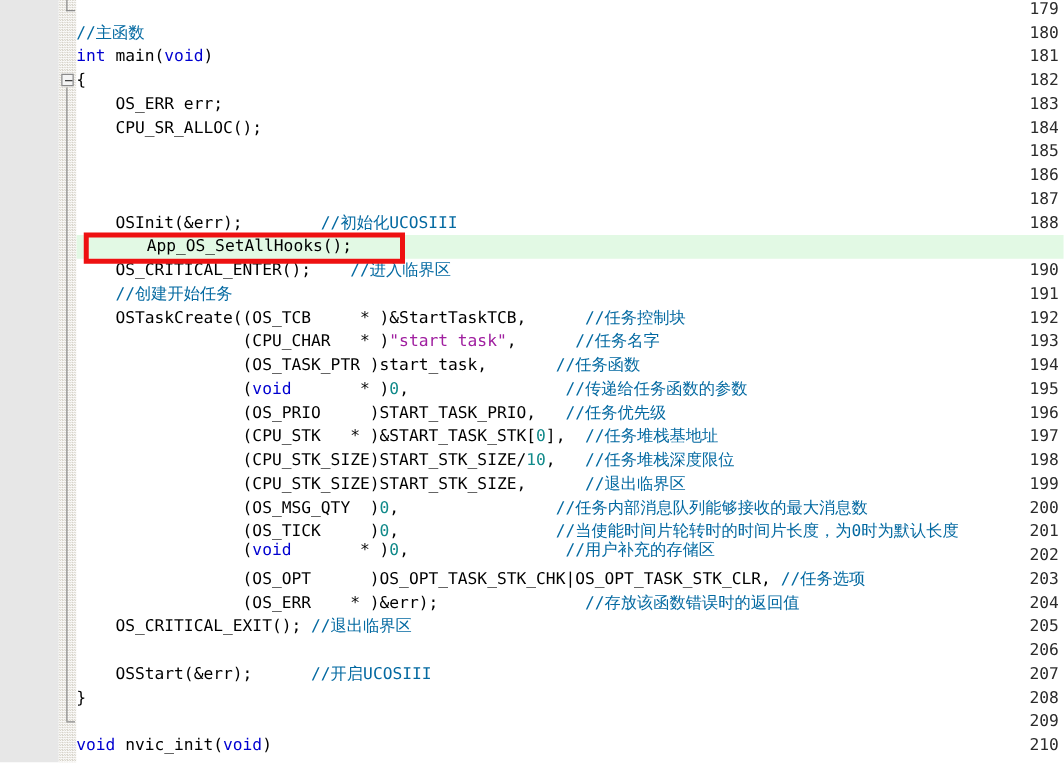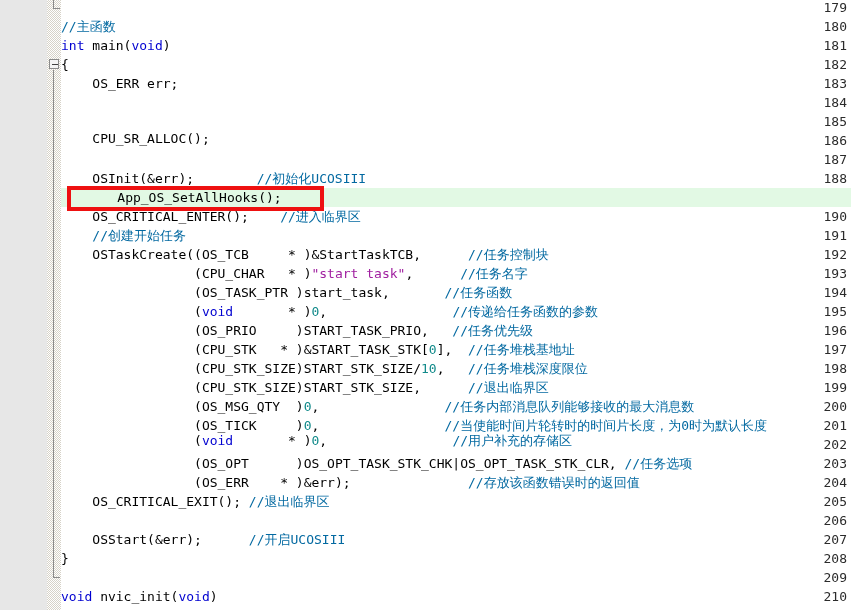--- a/index.html
+++ b/index.html
@@ -177,21 +177,21 @@
       <div class="fold-tick" style="top: 577px;"></div>
     </div>
 
   <div class="code-surface">
     <div id="code-rows">
         <div class="row" style="top: -2px;"></div>
         <div class="row" style="top: 17px;"><span class="seg cmt">//主函数</span></div>
         <div class="row" style="top: 36px;"><span class="seg kw">int</span><span class="seg txt"> main(</span><span class="seg kw">void</span><span class="seg txt">)</span></div>
         <div class="row" style="top: 55px;"><span class="seg txt">{</span></div>
         <div class="row" style="top: 74px;"><span class="seg txt">    OS_ERR err;</span></div>
-        <div class="row" style="top: 93px; margin-top: 36px;"><span class="seg txt">    CPU_SR_ALLOC();</span></div>
+        <div class="row" style="top: 93px;"><span class="seg txt">    CPU_SR_ALLOC();</span></div>
         <div class="row" style="top: 112px;"></div>
         <div class="row" style="top: 131px;"></div>
         <div class="row" style="top: 150px;"></div>
         <div class="row" style="top: 169px;"><span class="seg txt">    OSInit(&amp;err);        </span><span class="seg cmt">//初始化UCOSIII</span></div>
         <div class="row-hl" style="top: 188px;"></div>
         <div class="row" style="top: 188px; margin-left: 25px;"><span class="seg txt">    App_OS_SetAllHooks();</span></div>
         <div class="row" style="top: 207px;"><span class="seg txt">    OS_CRITICAL_ENTER();    </span><span class="seg cmt">//进入临界区</span></div>
         <div class="row" style="top: 226px;"><span class="seg cmt">    //创建开始任务</span></div>
         <div class="row" style="top: 245px;"><span class="seg txt">    OSTaskCreate((OS_TCB     * )&amp;StartTaskTCB,      </span><span class="seg cmt">//任务控制块</span></div>
         <div class="row" style="top: 264px;"><span class="seg txt">                 (CPU_CHAR   * )</span><span class="seg str">"start task"</span><span class="seg txt">,      </span><span class="seg cmt">//任务名字</span></div>

